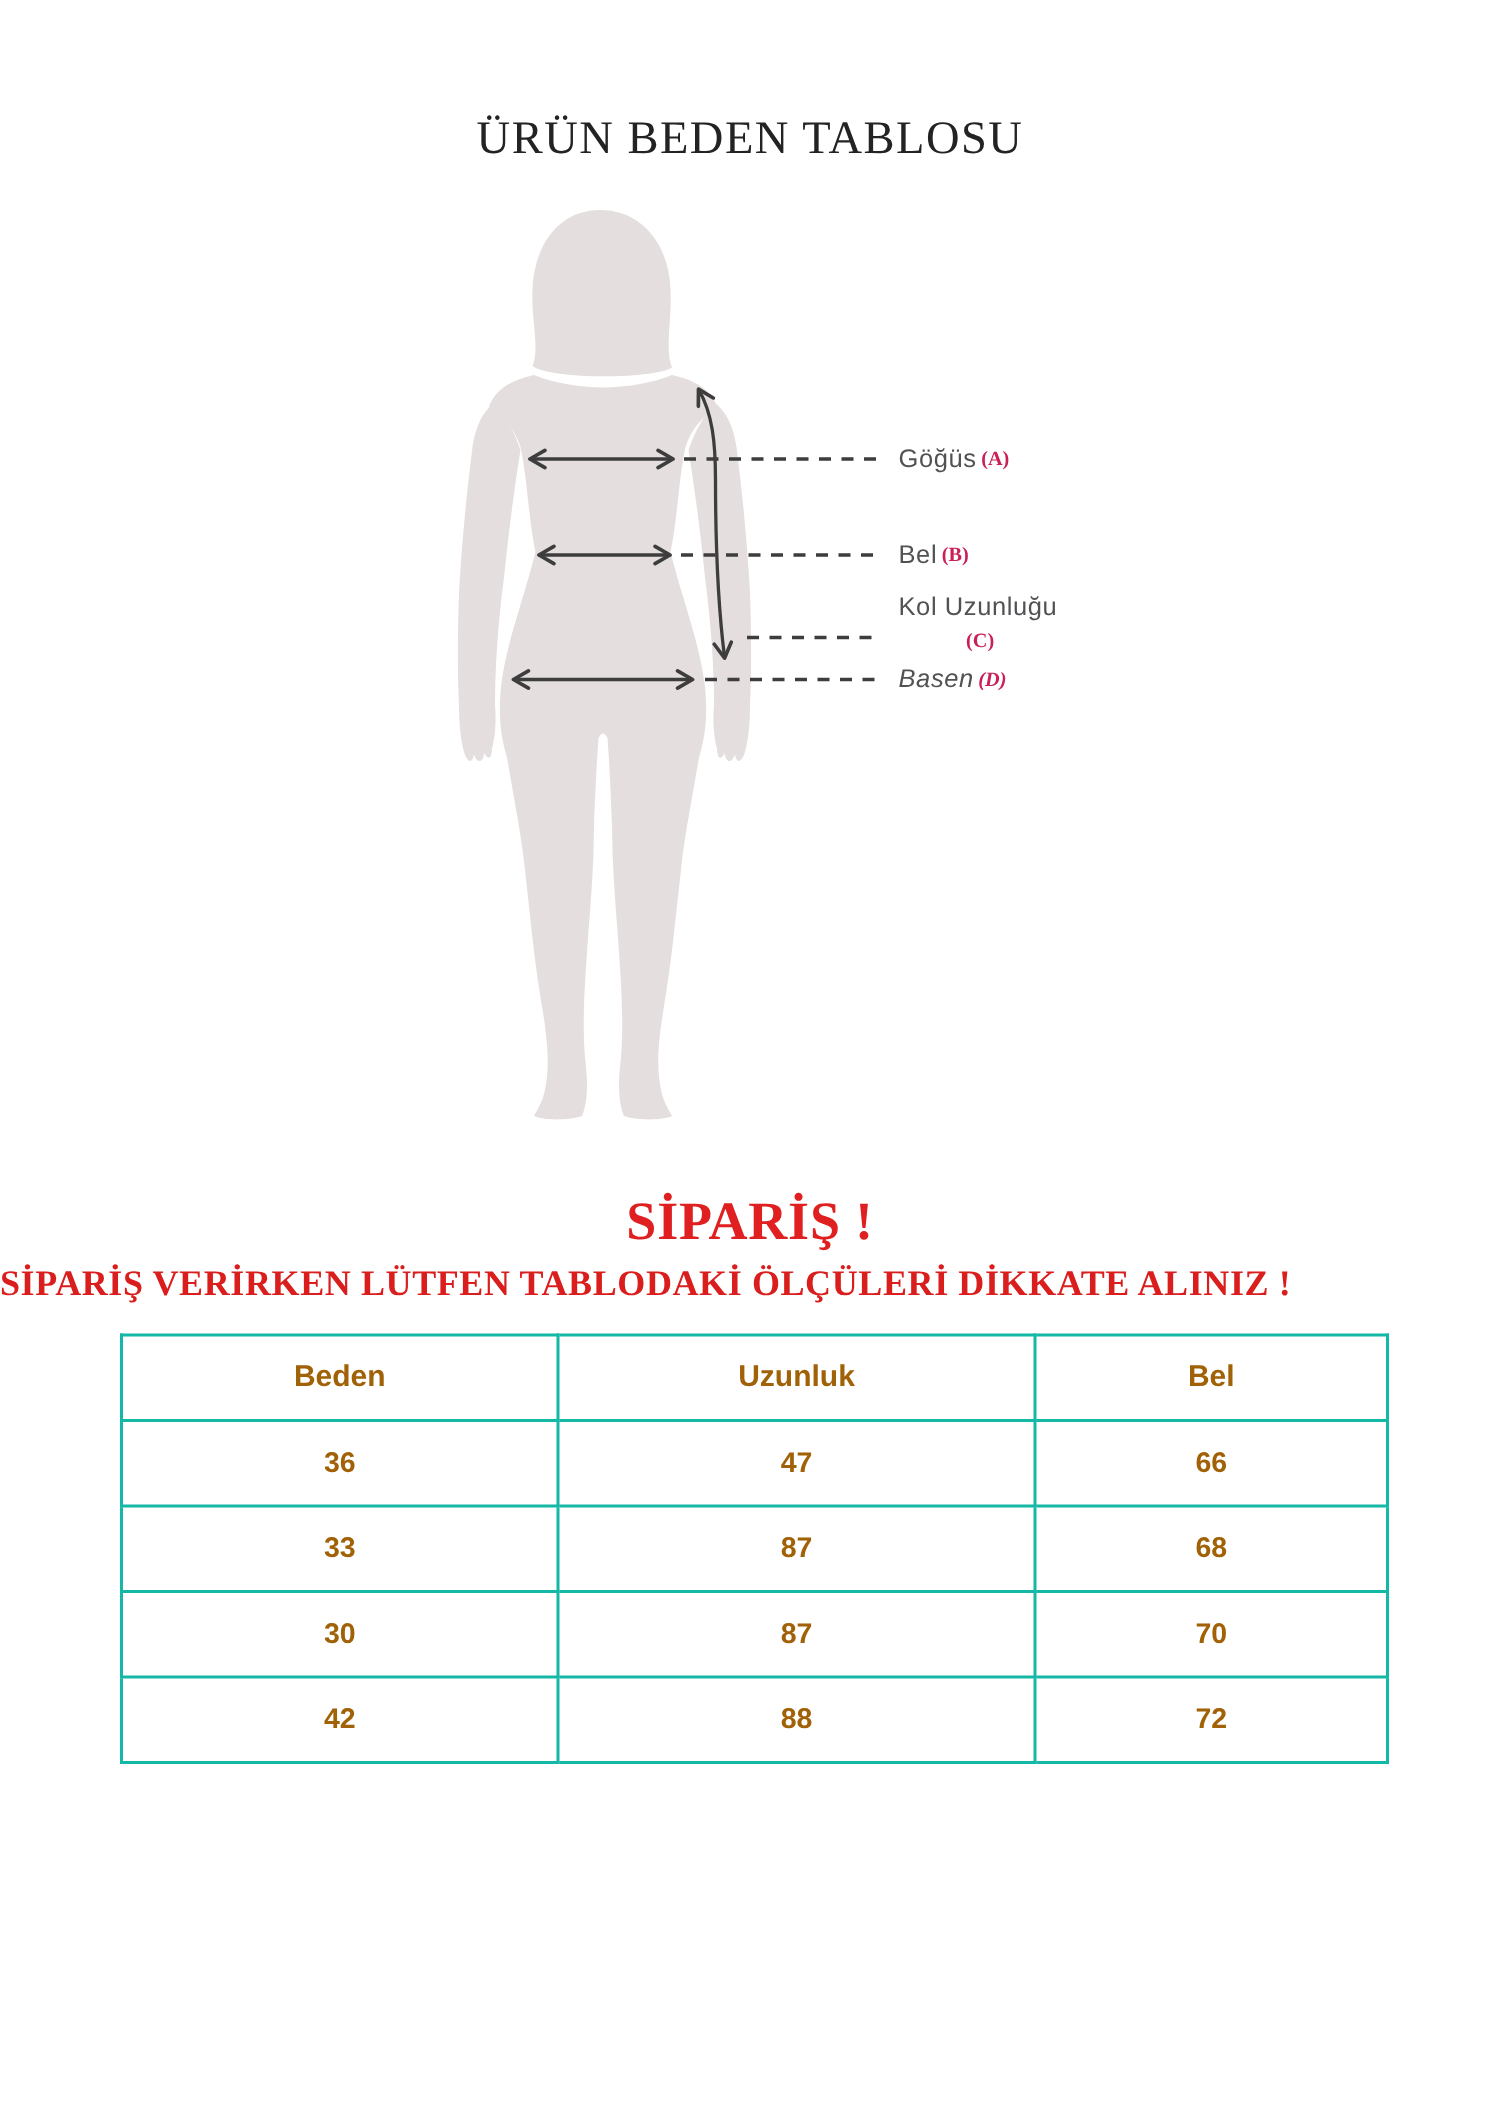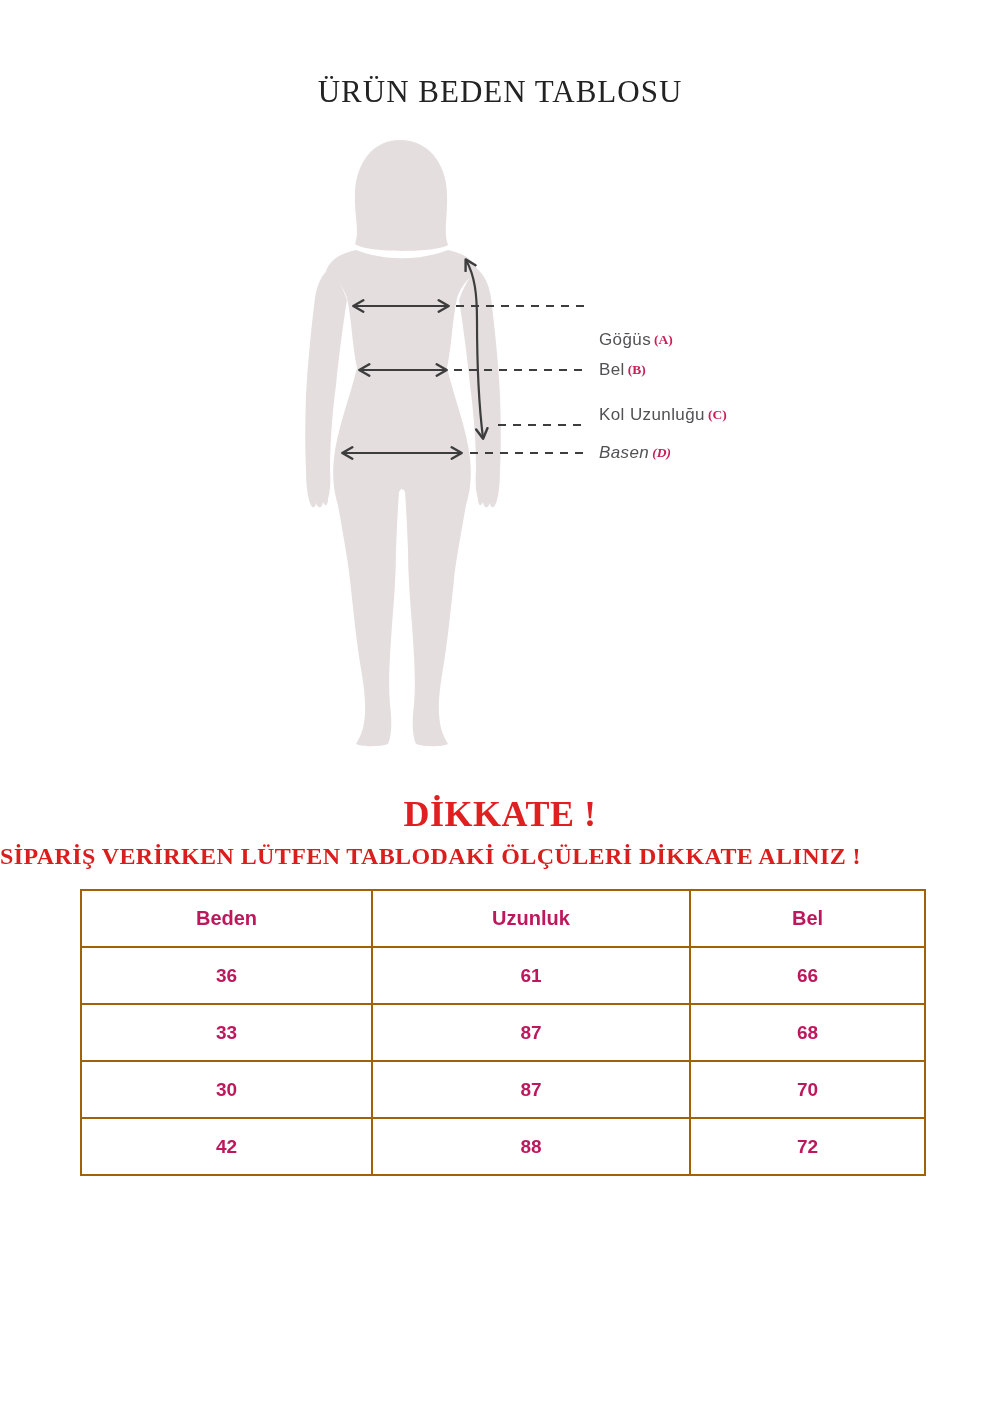--- a/index.html
+++ b/index.html
@@ -50,23 +50,23 @@
     letter-spacing: 0.4px;
     color: #515254;
   }
   .measure-label .label-letter {
     font-family: "Liberation Serif", serif;
     font-size: 13.5px;
     font-weight: 700;
     color: #c92057;
     margin-left: 3px;
   }
-  .label-gogus { top: 295px; margin-top: 34px; }
+  .label-gogus { top: 295px; }
   .label-bel   { top: 359px; }
-  .label-kol   { top: 404px; }
+  .label-kol   { top: 394px; flex-direction: column; }
   .label-basen { top: 442px; font-style: italic; }
 
   .notice-heading {
     position: absolute;
     top: 793px;
     left: 0;
     width: 100%;
     text-align: center;
     font-family: "Liberation Serif", serif;
     font-size: 36px;
@@ -92,26 +92,26 @@
 
   .size-table {
     position: absolute;
     left: 80px;
     top: 889px;
     width: 844px;
     border-collapse: collapse;
     table-layout: fixed;
   }
   .size-table th, .size-table td {
-    border: 2px solid #a16207;
+    border: 2px solid #14b8a6;
     text-align: center;
     vertical-align: middle;
     height: 55px;
     padding: 0;
-    color: #be185d;
+    color: #a16207;
   }
   .size-table th {
     font-size: 20px;
     font-weight: 700;
   }
   .size-table td {
     font-size: 19px;
     font-weight: 700;
   }
   .col-beden  { width: 291px; }
@@ -228,40 +228,40 @@
   </div>
   <div class="measure-label label-kol">
     <span class="label-text">Kol Uzunluğu</span>
     <span class="label-letter">(C)</span>
   </div>
   <div class="measure-label label-basen">
     <span class="label-text">Basen</span>
     <span class="label-letter">(D)</span>
   </div>
 
-  <h2 class="notice-heading">DİKKATE !</h2>
+  <h2 class="notice-heading">SİPARİŞ !</h2>
   <div class="notice-message">SİPARİŞ VERİRKEN LÜTFEN TABLODAKİ ÖLÇÜLERİ DİKKATE ALINIZ !</div>
 
   <table class="size-table">
     <colgroup>
       <col class="col-beden">
         <col class="col-uzunluk">
         <col class="col-bel">
     </colgroup>
     <thead>
       <tr>
         <th>Beden</th>
         <th>Uzunluk</th>
         <th>Bel</th>
       </tr>
     </thead>
     <tbody>
       <tr>
         <td>36</td>
-        <td>61</td>
+        <td>47</td>
         <td>66</td>
       </tr>
       <tr>
         <td>33</td>
         <td>87</td>
         <td>68</td>
       </tr>
       <tr>
         <td>30</td>
         <td>87</td>

